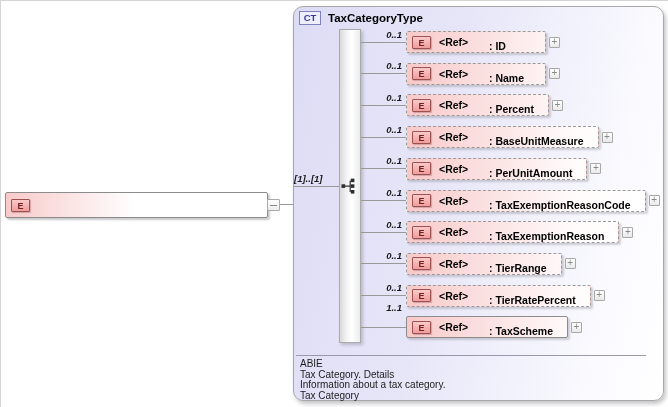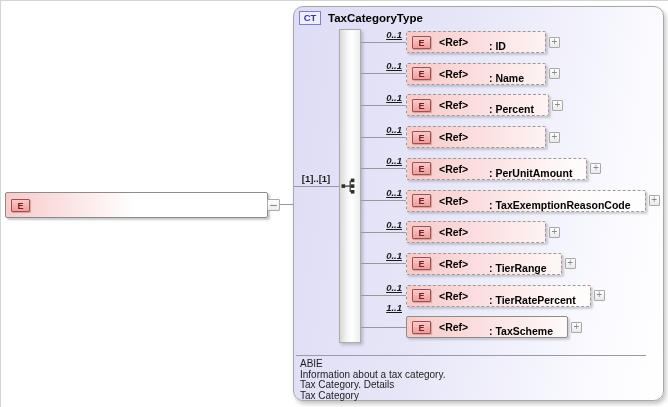--- a/index.html
+++ b/index.html
@@ -29,32 +29,32 @@
     background:linear-gradient(100deg,#dddcf5 0%,#e7e6f8 40%,#fbfbff 85%,#ffffff 100%);
     box-shadow:2px 3px 4px rgba(90,90,100,.35);}
   .ct-header{position:absolute;left:5px;top:4px;display:flex;align-items:center;}
   .ct-badge{display:inline-block;width:22px;height:14px;box-sizing:border-box;border:1px solid #8080c0;
     border-radius:0;background:#efeffc;color:#3939a0;font-size:9.5px;font-weight:bold;
     text-align:center;line-height:12px;}
   .ct-title{margin-left:7px;font-size:11.5px;font-weight:bold;color:#000;white-space:nowrap;}
 
   
   .group-line{position:absolute;left:0;top:179px;width:45px;height:1px;background:#999;}
-  .group-card{position:absolute;left:0;top:166px;width:44px;text-align:center;
-    font-size:9.5px;font-weight:bold;color:#1a1a1a;white-space:nowrap;}
+  .group-card{position:absolute;left:0;top:166px;width:44px;text-align:left;
+    font-size:9.5px;font-style:italic;font-weight:bold;color:#1a1a1a;white-space:nowrap;}
   .seq-bar{position:absolute;left:45px;top:22px;width:22px;height:314px;box-sizing:border-box;
     border:1px solid #ababab;
     background:linear-gradient(90deg,#d9d9d9 0%,#f5f5f5 35%,#ffffff 60%,#ececec 100%);
     box-shadow:2px 2px 3px rgba(90,90,100,.3);}
   .seq-icon{position:absolute;left:47px;top:171px;width:18px;height:16px;}
 
   
   .hline{position:absolute;left:67px;width:45px;height:1px;background:#999;}
   .card-label{position:absolute;left:50px;width:58px;text-align:right;
-    font-size:9.5px;font-style:italic;font-weight:bold;color:#1a1a1a;white-space:nowrap;text-decoration:underline;}
+    font-size:9.5px;font-style:italic;font-weight:bold;color:#1a1a1a;white-space:nowrap;}
   .row{position:absolute;left:112px;height:22px;display:flex;align-items:center;}
   .ebox{display:inline-flex;align-items:center;height:22px;box-sizing:border-box;min-width:140px;
     border:1px dashed #9a9a9a;border-radius:2px;padding-right:14px;white-space:nowrap;
     background:linear-gradient(90deg,#f8c9c9 0px,#fffbfb 165px,#ffffff 240px);
     box-shadow:2px 2px 2px rgba(110,110,120,.3);}
   .ebox.mandatory{border-style:solid;border-color:#8c8c8c;}
   .eref{display:inline-block;width:50px;font-size:10.5px;font-weight:bold;color:#000;}
   .ename{font-size:10.5px;font-weight:bold;color:#000;margin-top:8px;}
   .plus{flex:0 0 11px;width:11px;height:11px;box-sizing:border-box;margin-left:3px;
     border:1px solid #a8a8a8;background:linear-gradient(180deg,#ffffff,#e9e9e9);
@@ -126,20 +126,21 @@
     </div>
     <div class="plus">+</div>
   </div>
 
   <div class="hline" style="top: 129.6px;"></div>
   <div class="card-label" style="top: 116.6px;">0..1</div>
   <div class="row" style="top: 119.1px;">
     <div class="ebox">
       <span class="eicon">E</span>
       <span class="eref">&lt;Ref&gt;</span>
+      <span class="ename">: BaseUnitMeasure</span>
     </div>
     <div class="plus">+</div>
   </div>
 
   <div class="hline" style="top: 161.3px;"></div>
   <div class="card-label" style="top: 148.3px;">0..1</div>
   <div class="row" style="top: 150.8px;">
     <div class="ebox">
       <span class="eicon">E</span>
       <span class="eref">&lt;Ref&gt;</span>
@@ -158,20 +159,21 @@
     </div>
     <div class="plus">+</div>
   </div>
 
   <div class="hline" style="top: 224.7px;"></div>
   <div class="card-label" style="top: 211.7px;">0..1</div>
   <div class="row" style="top: 214.2px;">
     <div class="ebox">
       <span class="eicon">E</span>
       <span class="eref">&lt;Ref&gt;</span>
+      <span class="ename">: TaxExemptionReason</span>
     </div>
     <div class="plus">+</div>
   </div>
 
   <div class="hline" style="top: 256.4px;"></div>
   <div class="card-label" style="top: 243.4px;">0..1</div>
   <div class="row" style="top: 245.9px;">
     <div class="ebox">
       <span class="eicon">E</span>
       <span class="eref">&lt;Ref&gt;</span>
@@ -197,18 +199,18 @@
     <div class="ebox mandatory">
       <span class="eicon">E</span>
       <span class="eref">&lt;Ref&gt;</span>
       <span class="ename">: TaxScheme</span>
     </div>
     <div class="plus">+</div>
   </div>
 <div class="ct-sep"></div>
     <div class="ct-note">
       <div>ABIE</div>
+      <div>Tax Category. Details</div>
       <div>Information about a tax category.</div>
-      <div>Tax Category. Details</div>
       <div>Tax Category</div>
     </div>
   </div>
 </div>
 
 </body></html>

